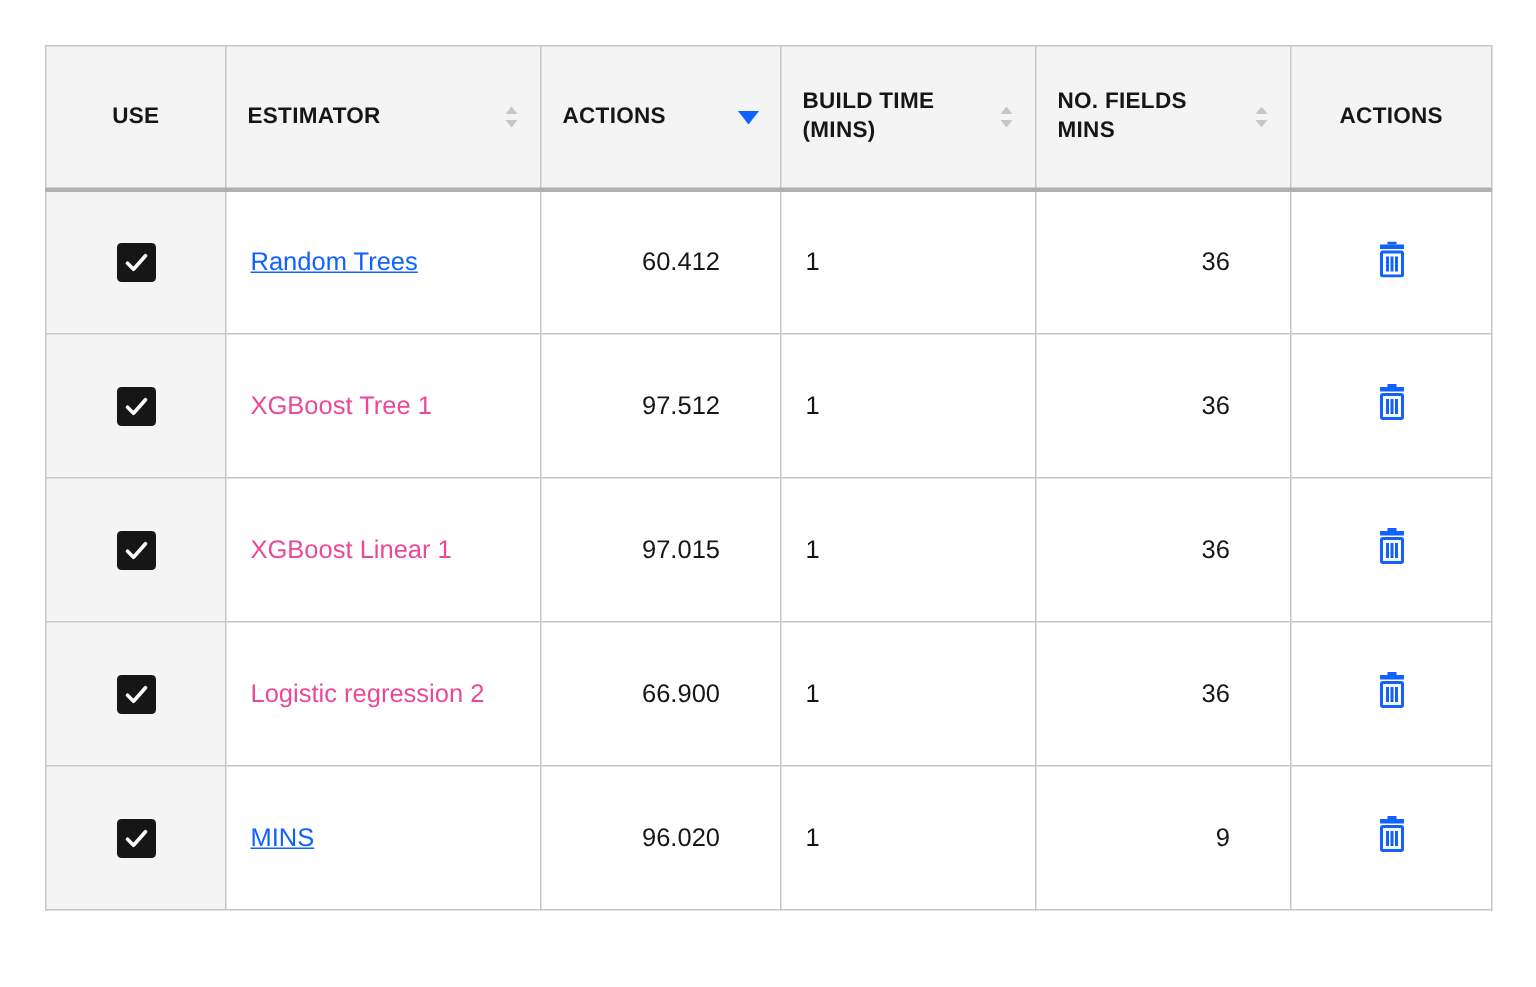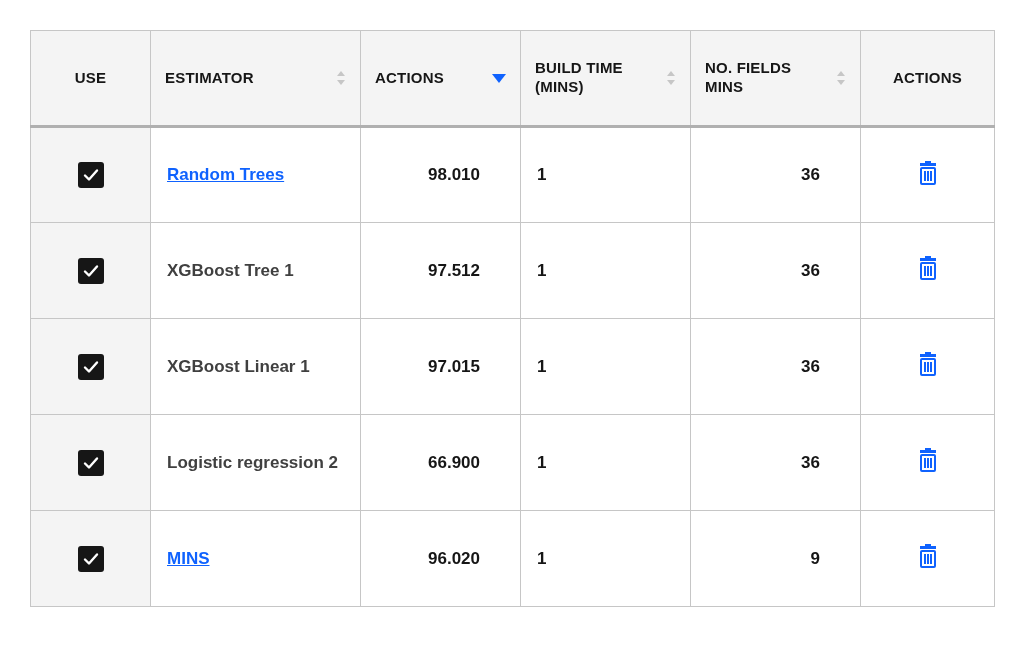--- a/index.html
+++ b/index.html
@@ -63,21 +63,21 @@
   col.c-acc   { width: 160px; }
   col.c-build { width: 170px; }
   col.c-nfld  { width: 170px; }
   col.c-act   { width: 134px; }
 
   .tbl tbody td {
     font-size: 17px;
     height: 96px;
     vertical-align: middle;
   }
-  .cell { padding: 0 16px; font-weight: bold; }
+  .cell { padding: 0 16px; }
   .cell.right { text-align: right; padding-right: 40px; }
   .cell.left  { text-align: left; }
 
   .use-cell {
     background: #f4f4f4;
     text-align: center;
   }
   .chk {
     display: inline-flex;
     width: 26px;
@@ -89,21 +89,21 @@
     cursor: pointer;
   }
   .chk svg { display: block; }
 
   .estimator-link {
     color: #0f62fe;
     text-decoration: underline;
     cursor: pointer;
   }
   .estimator-plain {
-    color: #404040;
+    color: #ec4899;
   }
 
   .trash {
     text-align: center;
   }
   .trash-btn {
     display: inline-flex;
     width: 22px;
     height: 24px;
     cursor: pointer;
@@ -180,21 +180,21 @@
       <tr>
         <td class="use-cell"><span class="chk">
             <svg viewBox="0 0 16 16" width="16" height="16">
               <path d="M2 8.5 L6 12.5 L14 3.5" stroke="#fff" stroke-width="2.4" fill="none" stroke-linecap="round" stroke-linejoin="round"></path>
             </svg>
           </span></td>
         <td>
           <div class="cell left"><span class="estimator-link">Random Trees</span></div>
         </td>
         <td>
-          <div class="cell right">98.010</div>
+          <div class="cell right">60.412</div>
         </td>
         <td>
           <div class="cell left">1</div>
         </td>
         <td>
           <div class="cell right">36</div>
         </td>
         <td class="trash"><span class="trash-btn">
             <span>
               <svg viewBox="0 0 22 24" width="22" height="24">

